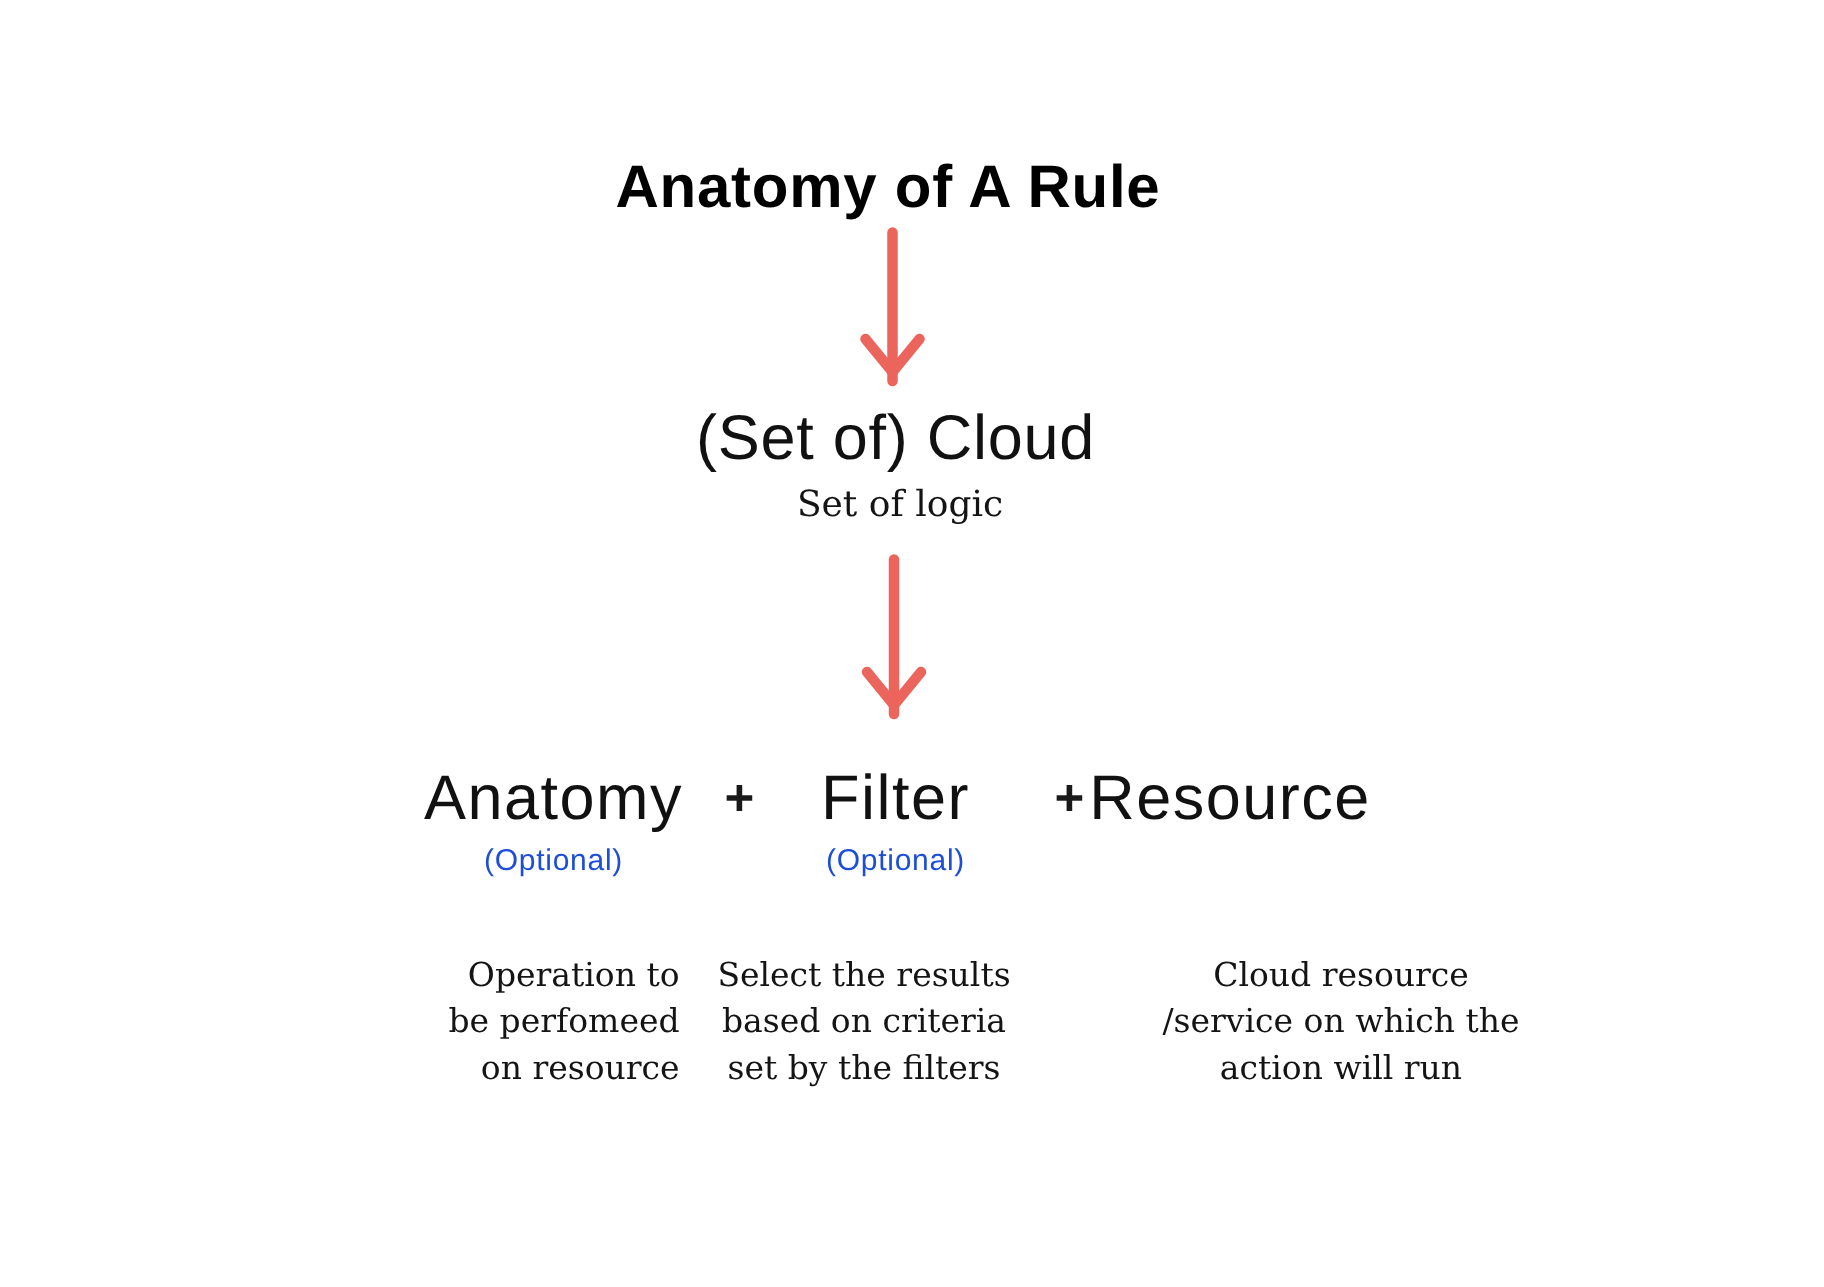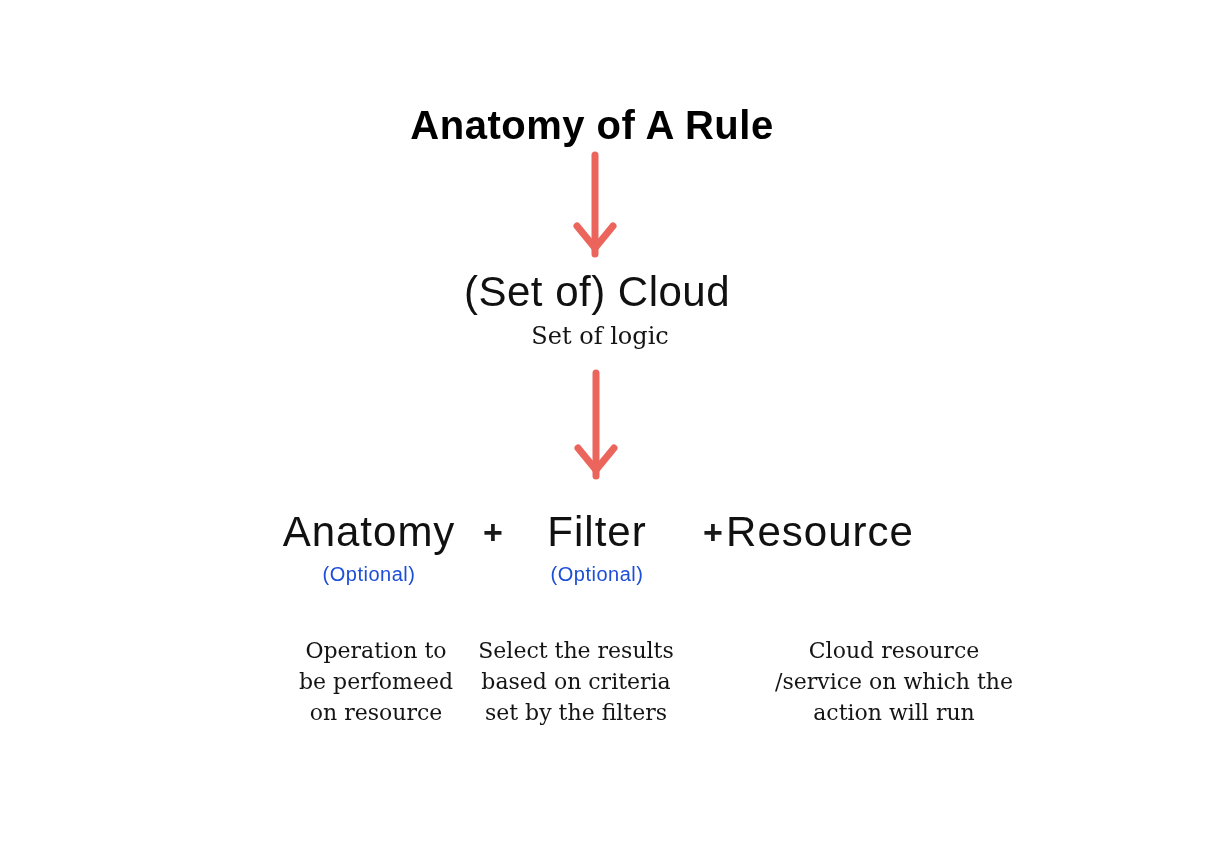--- a/index.html
+++ b/index.html
@@ -84,21 +84,21 @@
   .note-filter { left: 597px; }
   .comp-desc {
     top: 635px;
     font-family: "DejaVu Serif", serif;
     font-size: 22px;
     line-height: 31px;
     color: #141414;
     white-space: pre-line;
     text-align: center;
   }
-  .desc-action   { left: 376px; }
+  .desc-action   { left: 376px; text-align: right; }
   .desc-filter   { left: 576px; }
   .desc-resource { left: 894px; }
 </style>
 </head>
 <body>
 
 <div class="canvas" style="--arrow-color: #eb655c;">
 
   <div class="abs title">Anatomy of A Rule</div>
 

